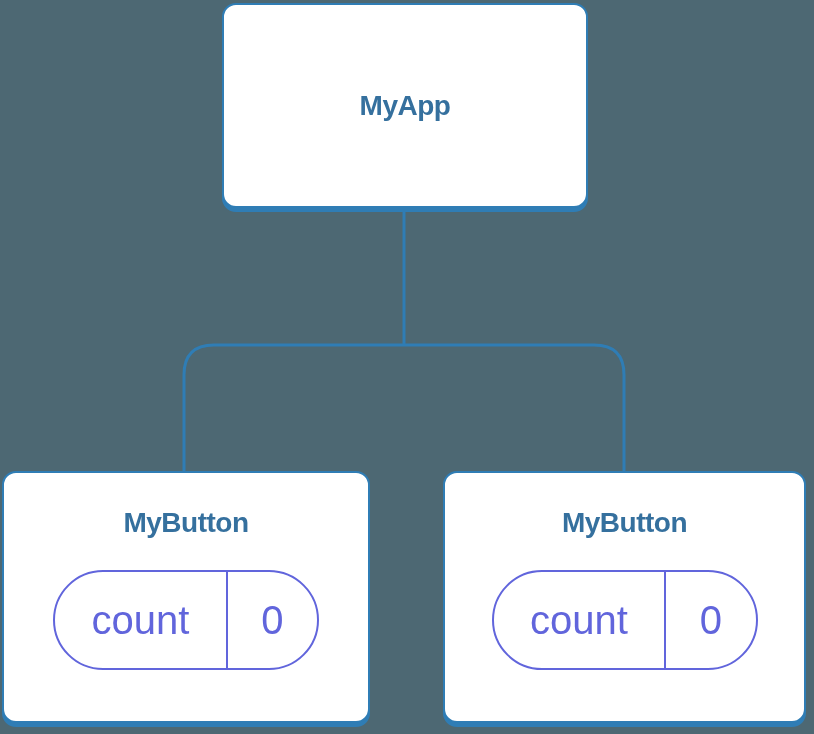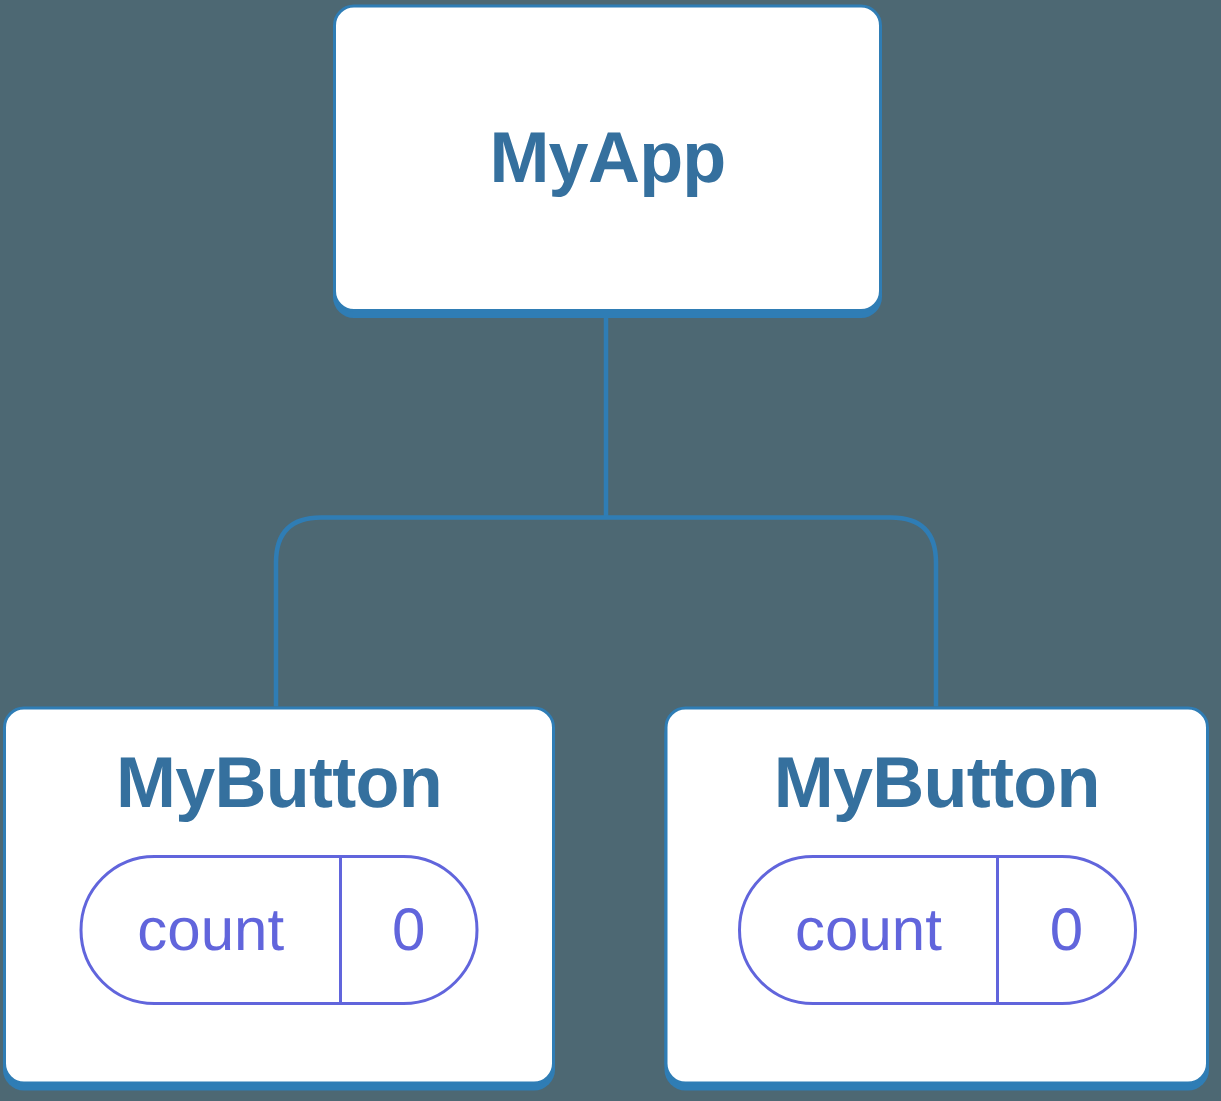--- a/index.html
+++ b/index.html
@@ -37,21 +37,21 @@
     box-shadow:0 4px 0 0 var(--node-border);
   }
   .node-root{
     left:222px;top:3px;width:366px;height:205px;
     display:flex;align-items:center;justify-content:center;
   }
   .node-child-left{left:2px;top:471px;width:368px;height:252px;}
   .node-child-right{left:443px;top:471px;width:363px;height:252px;}
   .node-label{
     color:var(--node-label);
-    font-size:48px;
+    font-size:28px;
     font-weight:700;
     letter-spacing:-0.5px;
     line-height:44px;
     text-align:center;
   }
   .child-title{
     margin-top:28px;
   }
   .state-pill{
     width:266px;height:100px;

